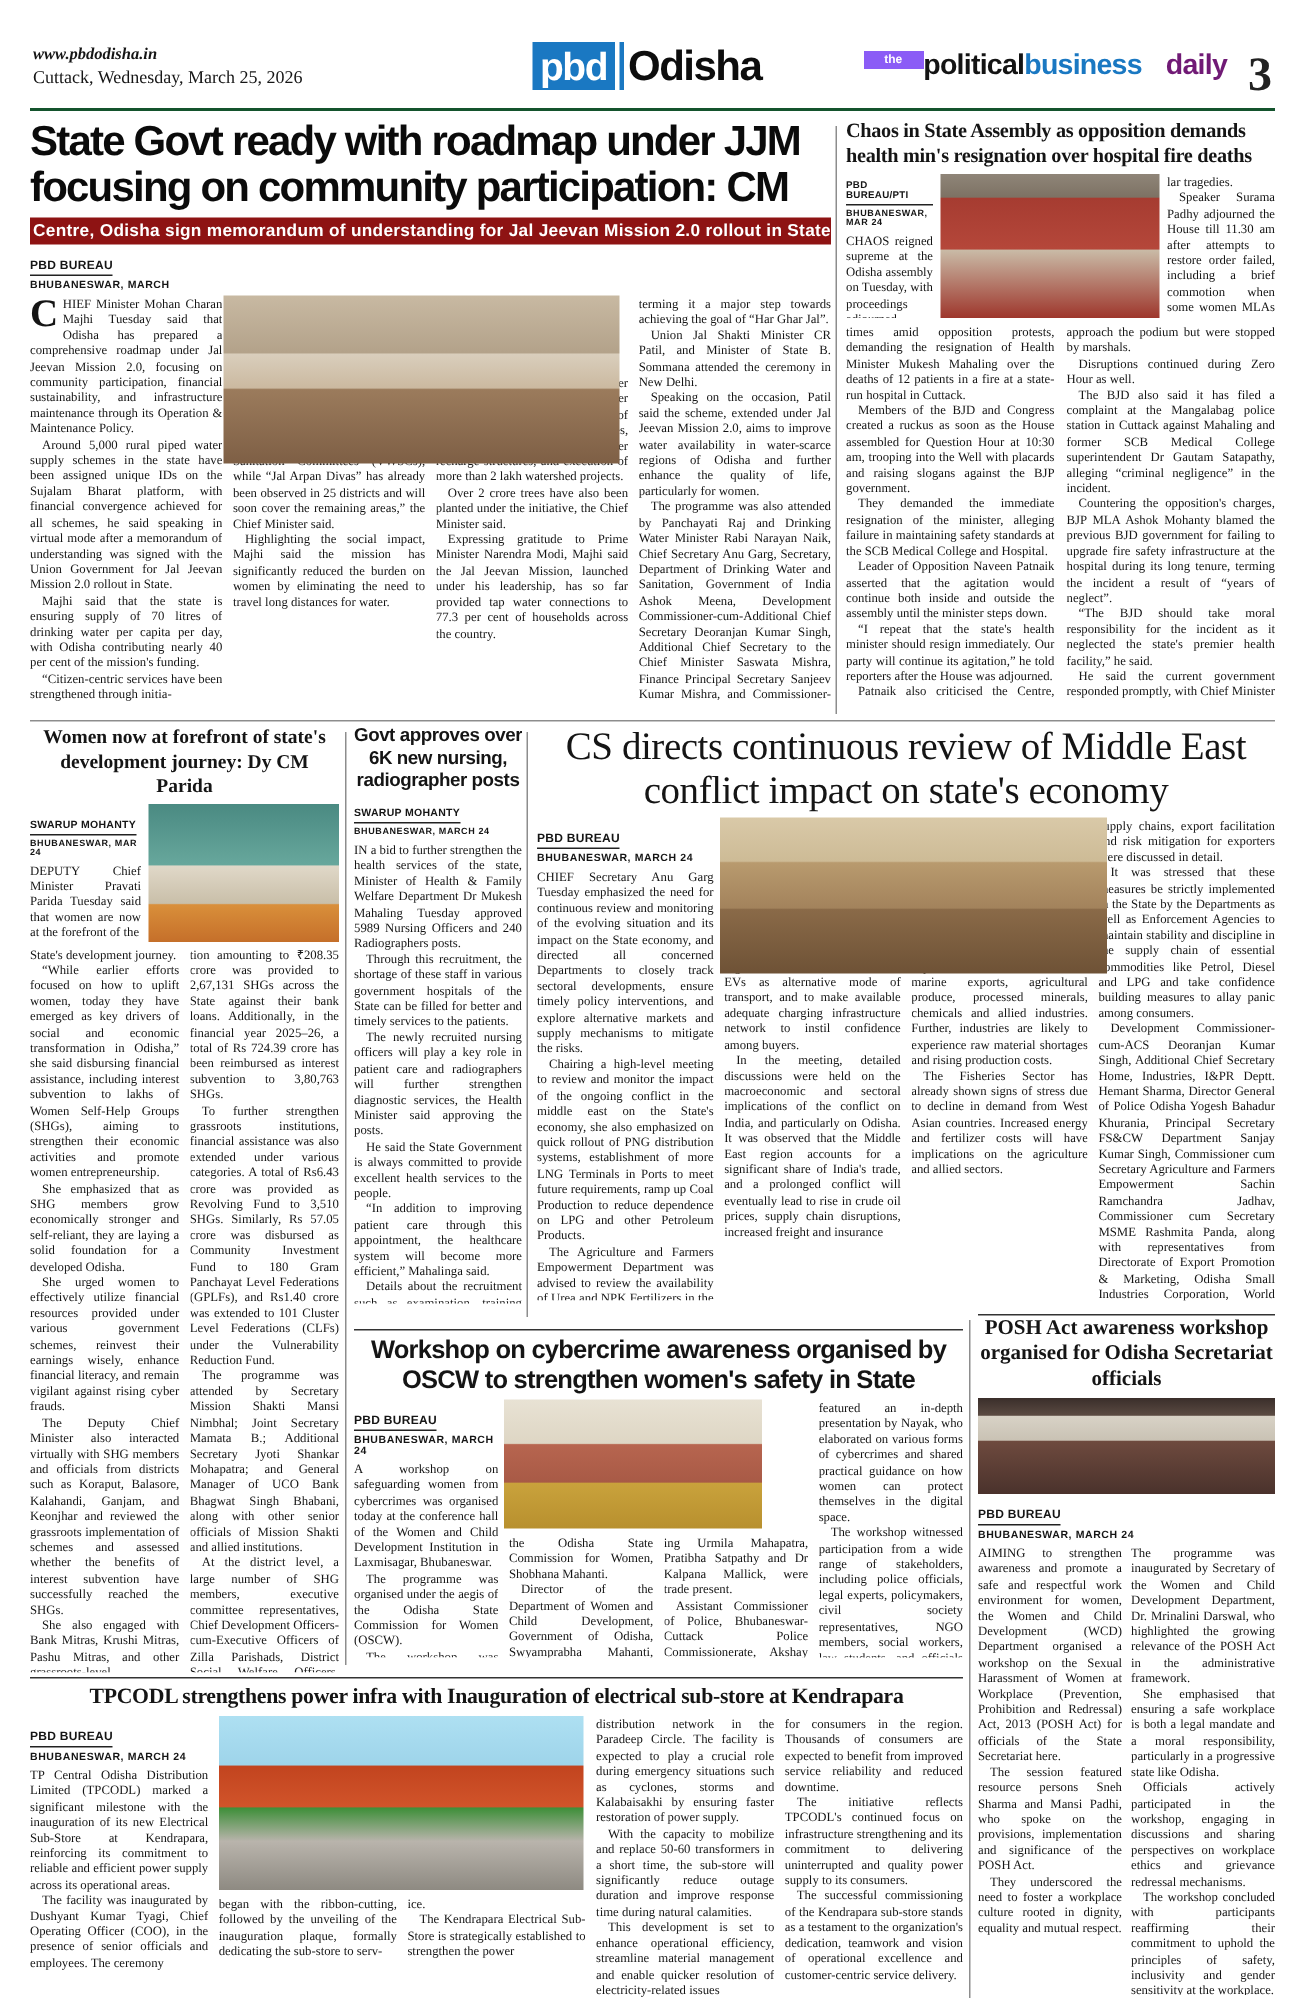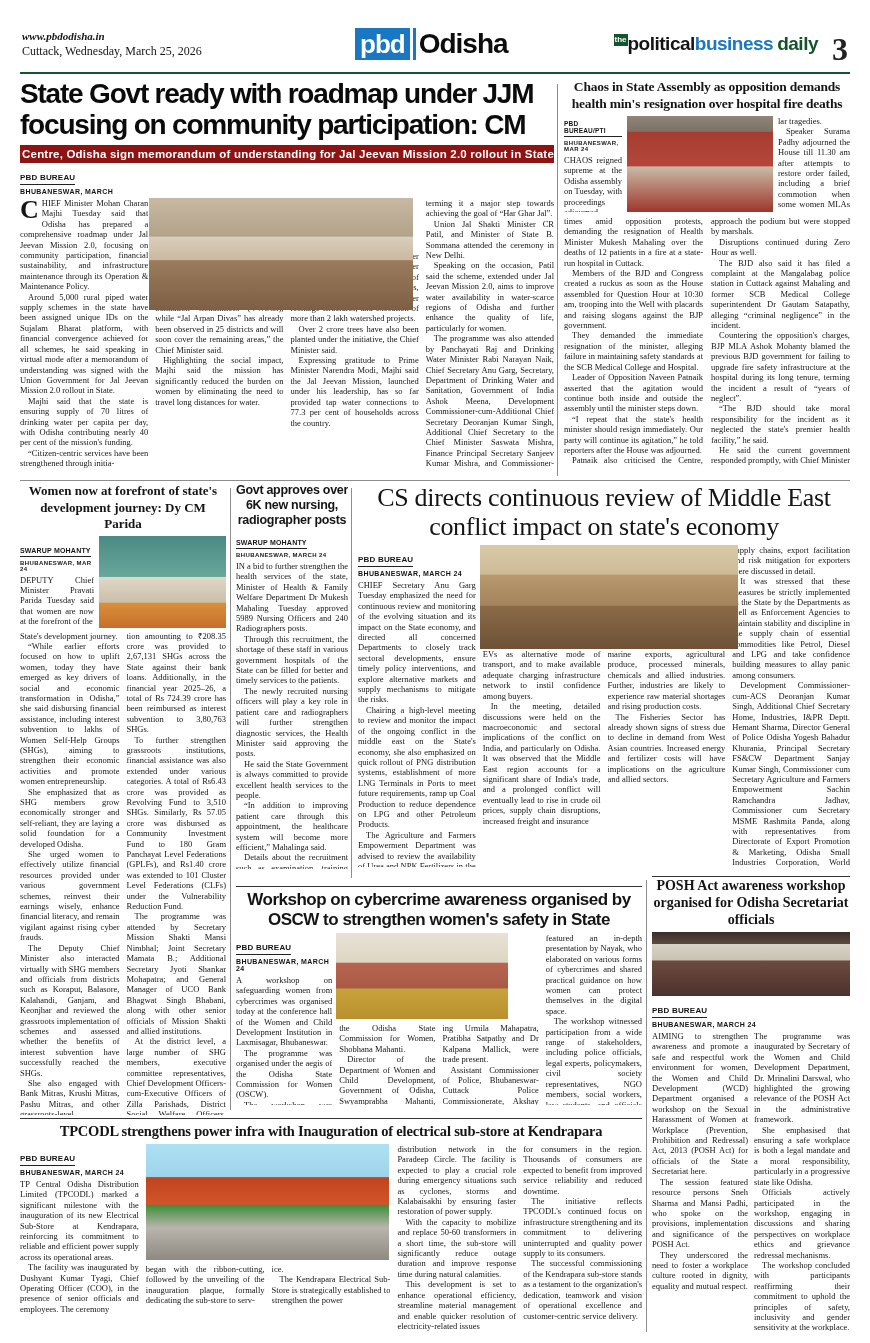--- a/index.html
+++ b/index.html
@@ -9,25 +9,25 @@
   
   #hdr{position:absolute;left:20px;top:24px;width:830px;height:50px;border-bottom:2px solid #14532d}
   .hdr-left{position:absolute;left:2px;top:6px}
   .hdr-web{font:italic bold 11px "Liberation Serif",serif}
   .hdr-date{font:12px "Liberation Serif",serif;margin-top:2px}
   .hdr-logo{position:absolute;left:335px;top:4px;display:flex;align-items:flex-end}
   .logo-pbd{background:#1a78c2;color:#fff;font:bold 26px/32px "Liberation Sans",sans-serif;padding:0 5px;letter-spacing:-1px}
   .logo-sep{width:3px;height:32px;background:#1a78c2;margin:0 3px}
   .logo-odisha{font:bold 28px/32px "Liberation Sans",sans-serif;color:#0d0d0d;letter-spacing:-1px}
   .hdr-right{position:absolute;right:2px;top:8px;display:flex;align-items:flex-start}
-  .m-the{background:#14532d;color:#fff;font:bold 8px/10px "Liberation Sans",sans-serif;padding:1px 1px;margin-top:2px}
+  .m-the{background:#8b5cf6;color:#fff;font:bold 8px/10px "Liberation Sans",sans-serif;padding:1px 14px;margin-top:2px}
   .m-word{font:bold 19px/24px "Liberation Sans",sans-serif;letter-spacing:-0.5px}
   .m-political{color:#141414}
   .m-business{color:#1a78c2}
-  .m-daily{color:#14532d;margin-left:4px}
+  .m-daily{color:#701a75;margin-left:16px}
   .m-page{font:bold 32px/34px "Liberation Serif",serif;color:#222;margin-left:14px}
   
   .byline{margin:3px 0 3px}
   .by-name{display:inline-block;font:bold 8px "Liberation Sans",sans-serif;border-bottom:1px solid #222;padding-bottom:2px;letter-spacing:.2px}
   .by-date{display:block;font:bold 7px "Liberation Sans",sans-serif;letter-spacing:.4px;margin-top:3px}
   .ncol{flex:1 1 0;font-size:8.5px;line-height:10.4px;text-align:justify;overflow:hidden}
   .ncol p{margin:0;text-indent:8px}
   .ncol p:first-child{text-indent:0}
   .dropcap p:first-child::first-letter{float:left;font:bold 26px/21px "Liberation Serif",serif;padding:1px 3px 0 0}
   .body4,.body5{position:relative;display:flex;gap:7px}
@@ -40,21 +40,21 @@
   
   #jjm{left:20px;top:78px;width:534px;height:400px}
   .jjm-h{font:bold 28px/31px "Liberation Sans",sans-serif;letter-spacing:-1.2px;text-align:left;color:#0b0b0b}
   .banner{margin-top:5px;background:#8e1313;color:#fff;font:bold 11.5px/18px "Liberation Sans",sans-serif;text-align:right;letter-spacing:.2px}
   .jjm-body{margin-top:2px;height:272px}
   .jjm-photo{position:absolute;left:129px;top:0;width:264px;height:112px;
     background:linear-gradient(180deg,#c8b9a2 0%,#b3a28a 34%,#d9cebc 35%,#cbb9a0 55%,#9b7b5c 56%,#7e5f45 100%)}
   .pt-jjm{padding-top:53px}
   
   #assembly{left:564px;top:78px;width:286px;height:400px}
-  .asm-h{font:bold 13.5px/17px "Liberation Serif",serif;text-align:center;letter-spacing:-.2px}
+  .asm-h{font:bold 13.5px/17px "Liberation Serif",serif;letter-spacing:-.2px}
   .asm-top{display:flex;gap:5px;margin-top:4px;height:96px}
   .asm-left{width:58px;overflow:hidden;display:flex;flex-direction:column}
   .asm-left .ncol{flex:1 1 auto}
   .asm-photo{width:146px;height:96px;
     background:linear-gradient(180deg,#8f8578 0%,#7d7264 16%,#a63c31 17%,#b5473a 52%,#c9baa6 53%,#9e362c 100%)}
   .asm-body{margin-top:4px;height:250px}
   
   #women{left:20px;top:483px;width:206px;height:632px}
   .wom-h{font:bold 13px/16.5px "Liberation Serif",serif;text-align:center}
   .wom-top{display:flex;gap:5px;margin-top:3px;height:92px}

